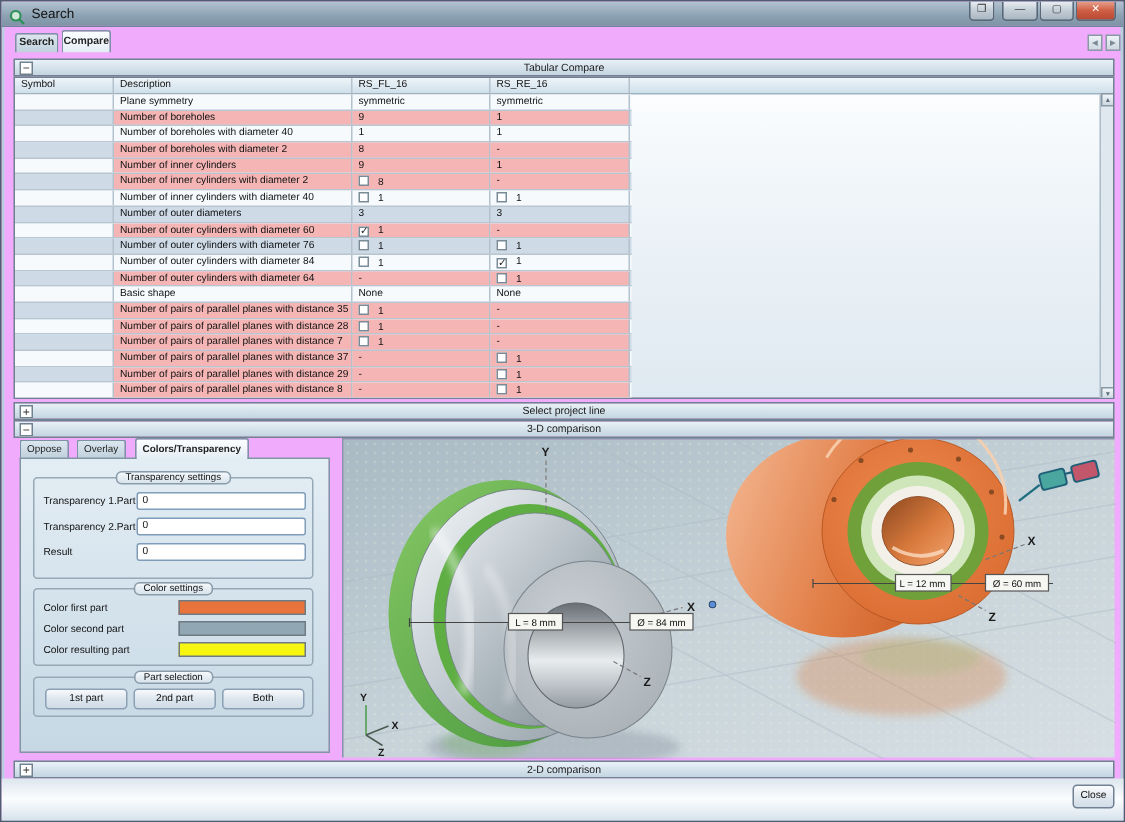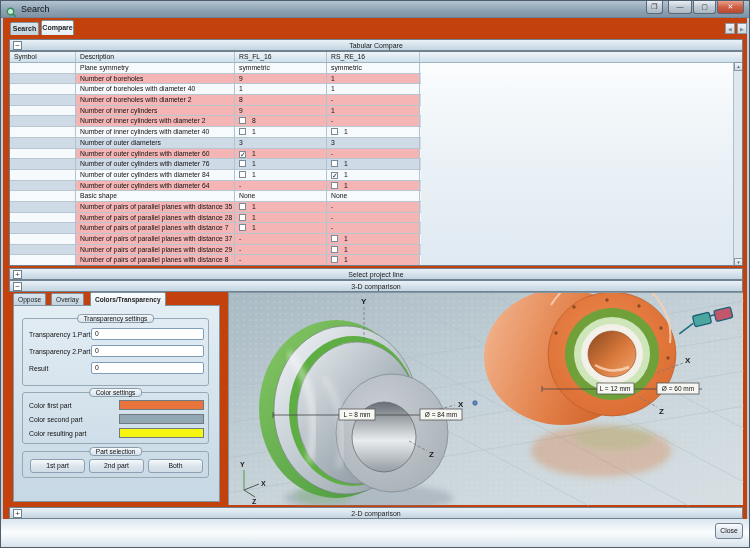--- a/index.html
+++ b/index.html
@@ -1,17 +1,17 @@
 <!DOCTYPE html>
 <html><head>
 <meta charset="utf-8">
 <style>
   html,body{margin:0;padding:0;background:#9aa8b4;font-family:"Liberation Sans",sans-serif;}
   *{box-sizing:border-box;}
-  .window{position:relative;width:750px;height:548px;background:#c2410c;border:1px solid #4c5d6c;overflow:hidden;box-shadow:inset 0 0 0 2px #b9cfe0;}
+  .window{position:relative;width:750px;height:548px;background:#f0abfc;border:1px solid #4c5d6c;overflow:hidden;box-shadow:inset 0 0 0 2px #b9cfe0;}
   
   .titlebar{position:absolute;left:0;top:0;width:100%;height:17px;background:linear-gradient(#b3c3d1,#8CA2B3 60%,#7e94a6);border-bottom:1px solid #6e8496;display:flex;align-items:center;}
   .title-text{font-size:9px;color:#111;margin-left:4px;}
   .winbtn{position:absolute;top:0;height:13px;border:1px solid #5a6878;border-top:none;border-radius:0 0 3px 3px;background:linear-gradient(#e9eff4,#c2ccd5 50%,#aab7c2);font-size:7px;line-height:12px;text-align:center;color:#333;}
   .winbtn.close{background:linear-gradient(#e8a08e,#cf5f44 50%,#b84a33);color:#fff;}
   .app-icon{margin-left:5px;display:inline-block;width:11px;height:11px;}
   
   .tab{position:absolute;border:1px solid #7d93a4;border-bottom:none;border-radius:2px 2px 0 0;font-size:7px;font-weight:bold;color:#222;text-align:center;background:linear-gradient(#dbe6ee,#bfd0dc);}
   .tab.active{background:linear-gradient(#fdfeff,#e3edf4);z-index:3;}
   .tabscroll{position:absolute;width:10px;height:11px;border:1px solid #8a99a6;background:linear-gradient(#eef2f6,#cdd8e0);font-size:5px;line-height:10px;text-align:center;color:#7b8b97;}

